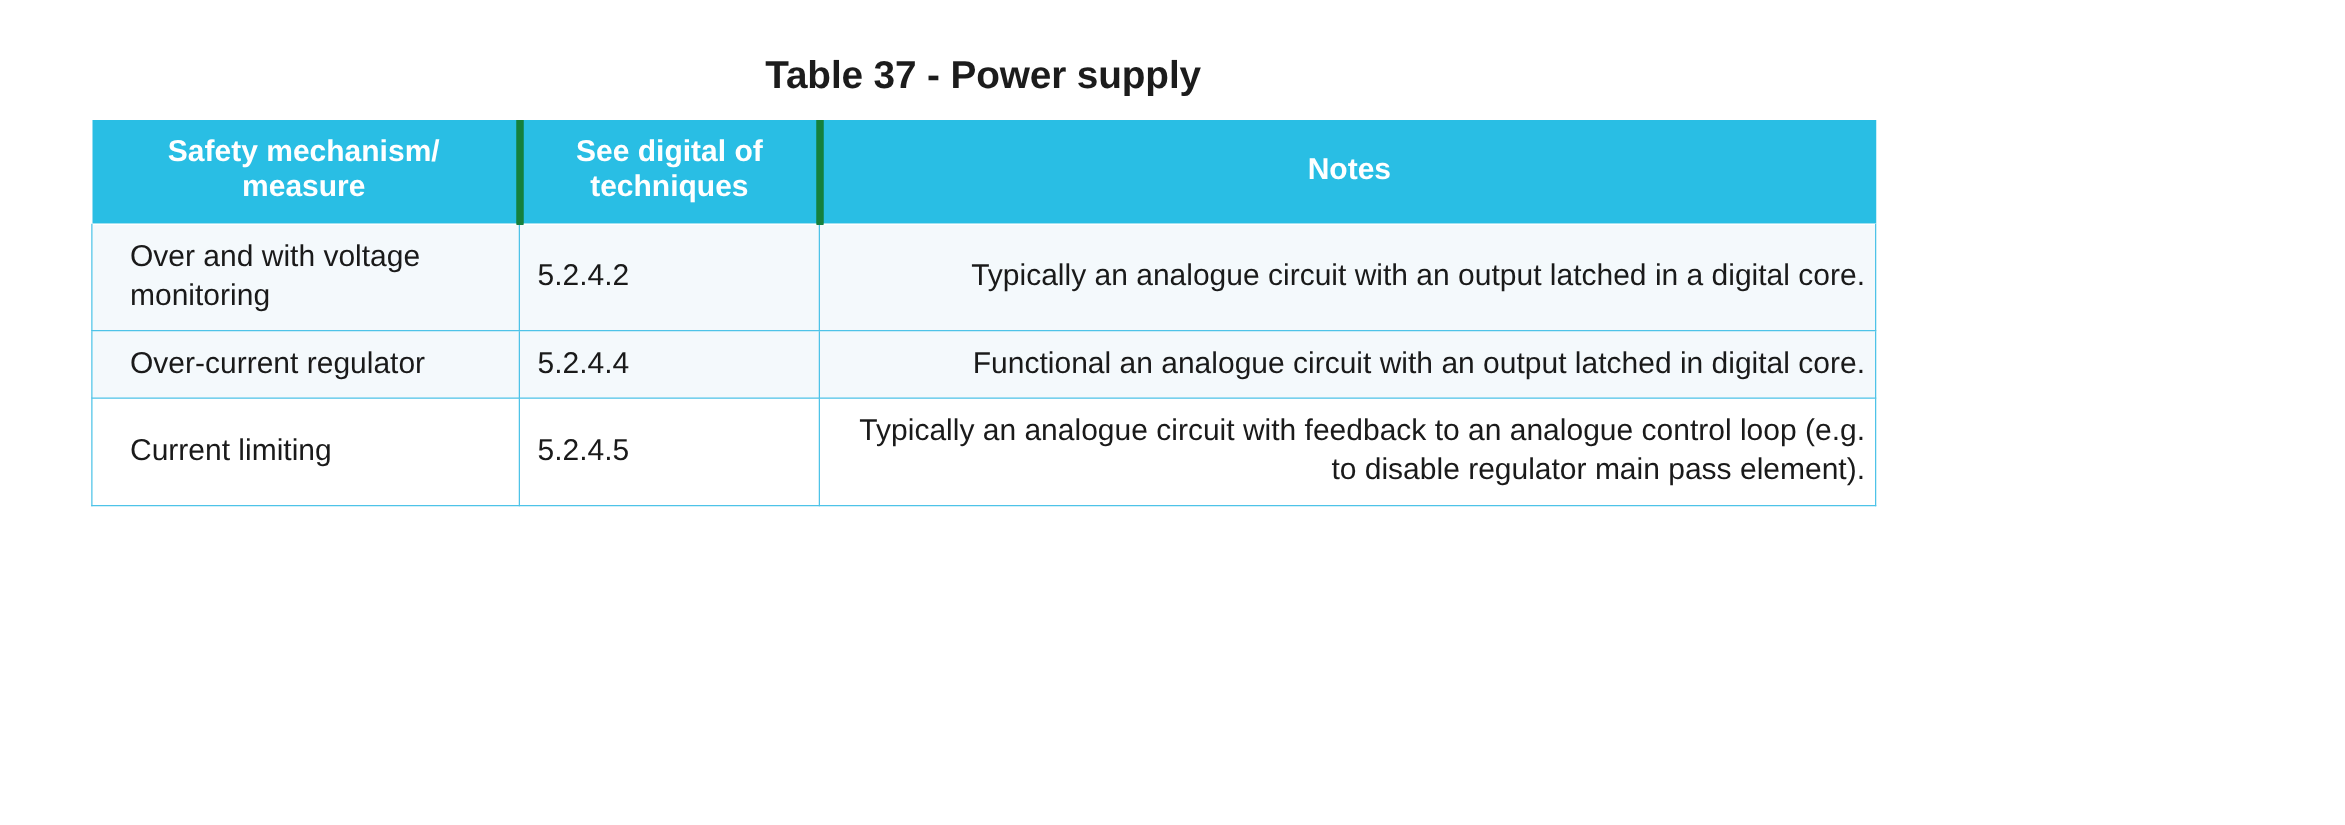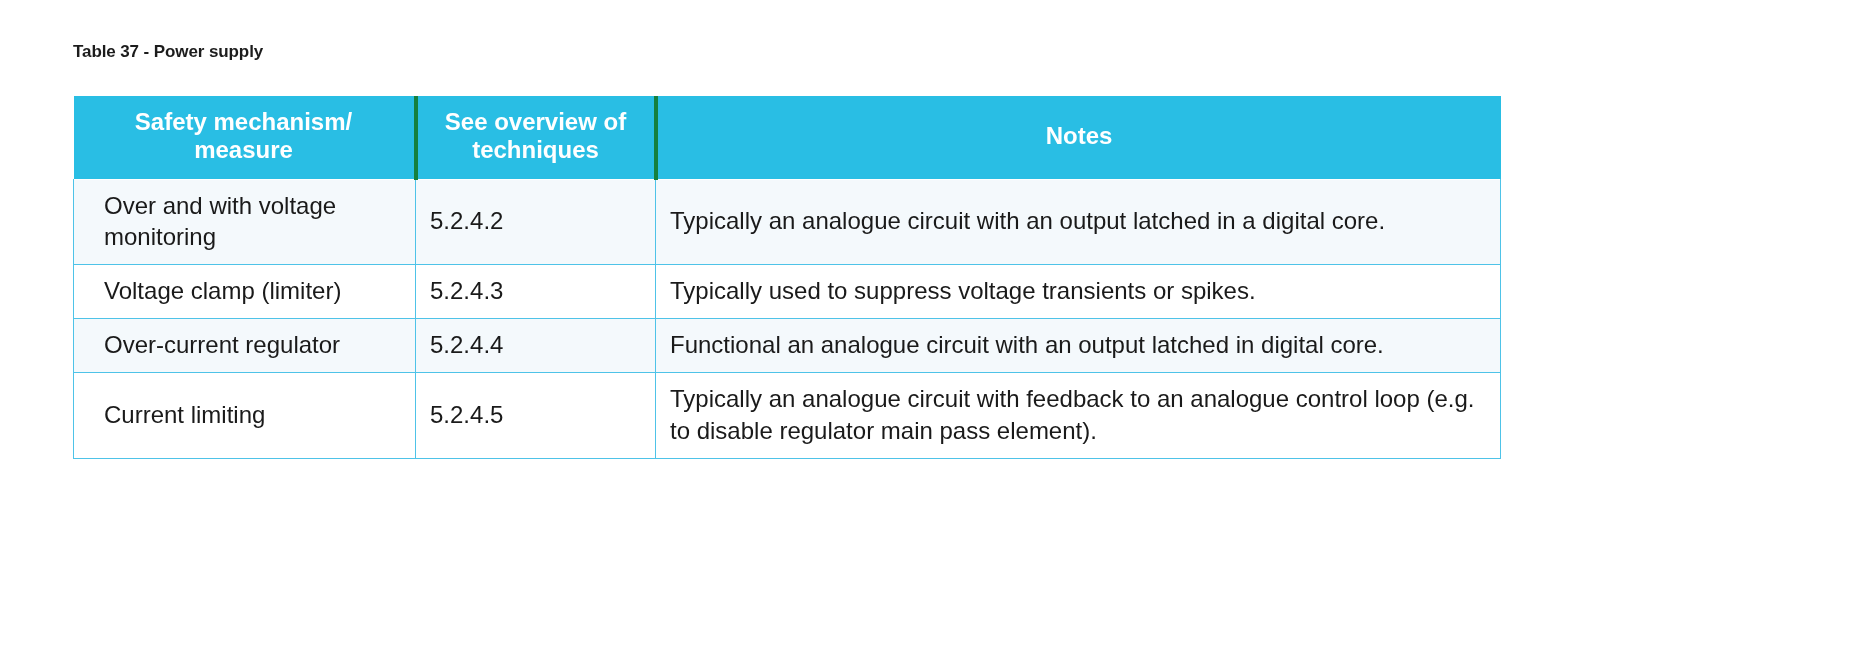--- a/index.html
+++ b/index.html
@@ -18,21 +18,22 @@
     position: relative;
     width: 1876px;
     height: 660px;
     background: #ffffff;
   }
   .table-title {
     position: absolute;
     left: 73px;
     top: 42px;
     width: 1427px;
-    font-size: 17px;
+    text-align: center;
+    font-size: 31px;
     font-weight: bold;
     color: #1c1c1c;
     letter-spacing: -0.1px;
   }
   .table-wrap {
     position: absolute;
     left: 73px;
     top: 96px;
     width: 1427px;
   }
@@ -46,21 +47,21 @@
   table.data-table col.c3 { width: 845px; }
 
   thead th {
     background: #29bee4;
     color: #ffffff;
     font-size: 24px;
     font-weight: bold;
     text-align: center;
     vertical-align: middle;
     padding: 12px 10px 14px 10px;
-    border-right: 4px solid #15803d;
+    border-right: 6px solid #15803d;
     line-height: 1.18;
   }
   thead th:last-child {
     border-right: none;
   }
   thead th.th-notes {
     font-weight: bold;
     margin-left: 19px;
   }
 
@@ -79,21 +80,21 @@
     background: #ffffff;
   }
   tbody td.col-mech {
     text-align: left;
     padding-left: 30px;
   }
   tbody td.col-ref {
     text-align: left;
   }
   tbody td.col-notes {
-    text-align: left;
+    text-align: right;
     padding-left: 14px;
     padding-right: 8px;
   }
   tbody tr:first-child td {
     border-top: 1px solid #ffffff;
   }
 </style>
 </head>
 <body>
 
@@ -108,36 +109,31 @@
           <col class="c2">
           <col class="c3">
       </colgroup>
       <thead>
         <tr>
           <th class="th-mech">
             <span>Safety mechanism/</span><br>
             <span>measure</span>
           </th>
           <th class="th-ref">
-            <span>See overview of</span><br>
+            <span>See digital of</span><br>
             <span>techniques</span>
           </th>
           <th class="th-notes">Notes</th>
         </tr>
       </thead>
       <tbody>
         <tr class="row-alt">
           <td class="col-mech">Over and with voltage monitoring</td>
           <td class="col-ref">5.2.4.2</td>
           <td class="col-notes">Typically an analogue circuit with an output latched in a digital core.</td>
-        </tr>
-        <tr class="row-plain">
-          <td class="col-mech">Voltage clamp (limiter)</td>
-          <td class="col-ref">5.2.4.3</td>
-          <td class="col-notes">Typically used to suppress voltage transients or spikes.</td>
         </tr>
         <tr class="row-alt">
           <td class="col-mech">Over-current regulator</td>
           <td class="col-ref">5.2.4.4</td>
           <td class="col-notes">Functional an analogue circuit with an output latched in digital core.</td>
         </tr>
         <tr class="row-plain">
           <td class="col-mech">Current limiting</td>
           <td class="col-ref">5.2.4.5</td>
           <td class="col-notes">Typically an analogue circuit with feedback to an analogue control loop (e.g. to disable regulator main pass element).</td>

